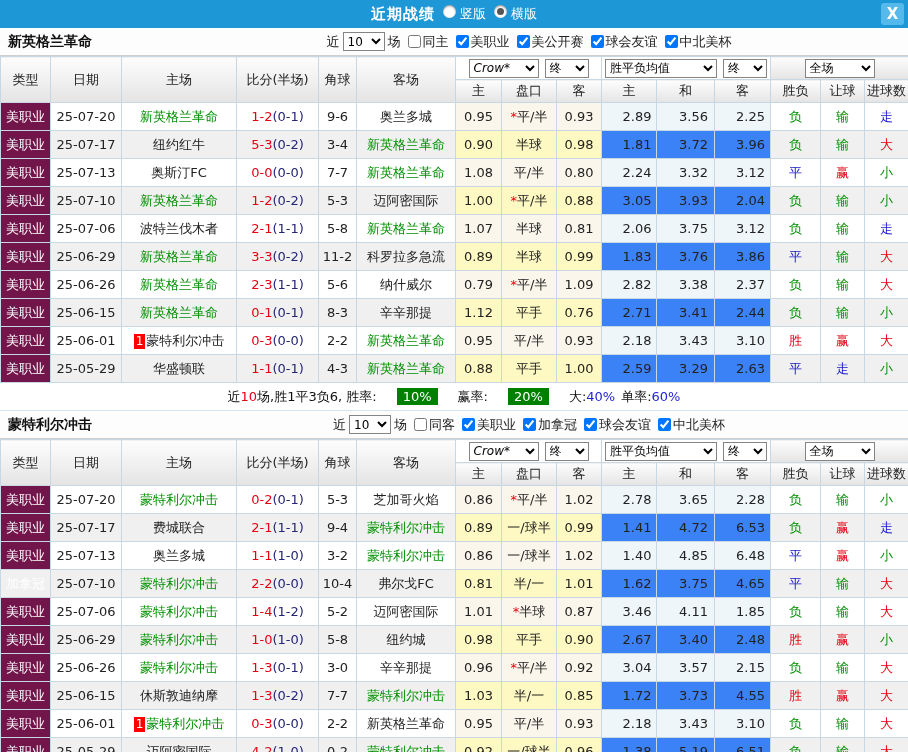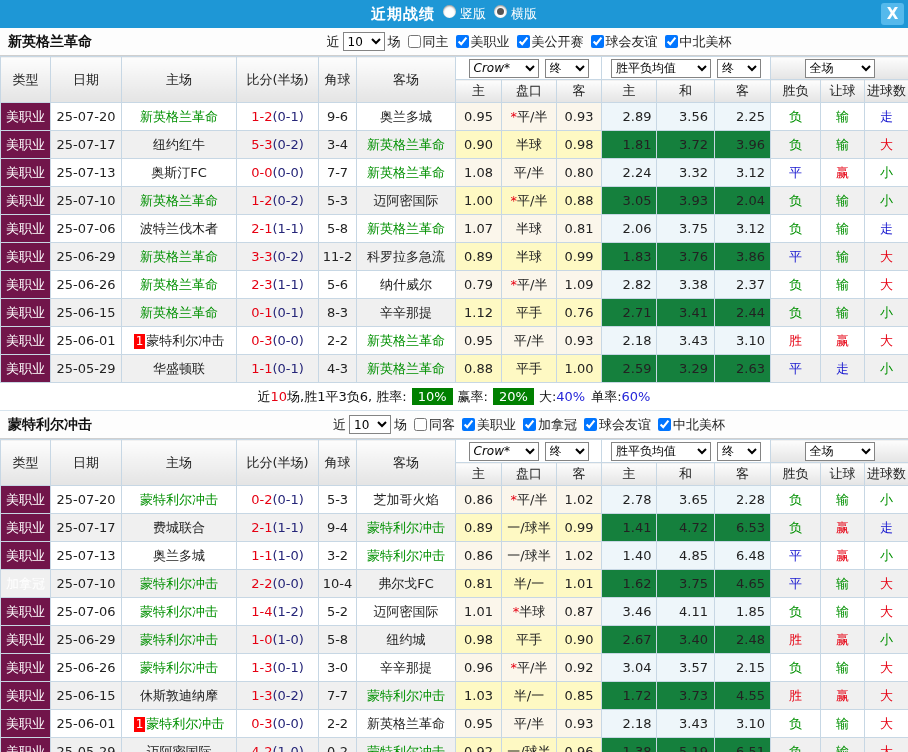--- a/index.html
+++ b/index.html
@@ -12,46 +12,46 @@
   .radio-circle.checked::after{content:"";position:absolute;left:3px;top:3px;width:7px;height:7px;border-radius:50%;background:#555;}
   .close-btn{position:absolute;right:4px;top:3px;width:23px;height:22px;background:#55b9ec;border-radius:3px;color:#fff;font-size:15px;font-weight:bold;line-height:22px;text-align:center;cursor:pointer;}
   .filterbar{height:27px;display:flex;align-items:center;padding:0 8px;border-bottom:1px solid #cfcfcf;background:#fdfdfd;}
   .team-name{font-size:14px;font-weight:bold;color:#111;min-width:150px;}
   .filter-controls{flex:1;display:flex;align-items:center;justify-content:center;color:#222;}
   .filter-controls input[type=checkbox]{width:13px;height:13px;margin:0 2px 0 7px;vertical-align:-2px;}
   select{font-size:12px;font-family:inherit;border:1px solid #848484;background:#fff;height:19px;margin:0 3px;}
   .sel-near{width:42px;}
   .sel-provider{width:70px;font-style:italic;}
   .sel-final{width:44px;}
-  .sel-avg{width:100px;}
+  .sel-avg{width:112px;}
   .sel-scope{width:70px;}
   table{border-collapse:collapse;table-layout:fixed;width:908px;}
   th,td{border:1px solid #c7d7e4;text-align:center;font-size:13px;white-space:nowrap;overflow:hidden;padding:0;}
   thead th{background:linear-gradient(#fdfdfd,#e4e4e4);font-weight:normal;color:#222;height:22px;}
   thead th.grp-white{background:#fff;}
   tbody tr{height:28px;}
   tbody tr.even td{background:#f0f0f0;}
   tbody td.c-odds{background:#fbf6eb;}
   tbody tr.even td.c-odds{background:#fef9c3;}
   tbody td.c-avg{background:#eef6fa;padding-left:16px;}
-  tbody tr.even td.c-avg{background:#15803d;}
+  tbody tr.even td.c-avg{background:#3b82f6;}
   tbody td.c-type-mls{background:#71154a;color:#fff;}
   tbody tr.even td.c-type-mls{background:#71154a;}
   tbody td.c-type-can{background:#7c0d86;color:#fff;}
   .t-green{color:#009000;}
   .ft{color:#e60012;}
   .ht{color:#252578;}
   .res-red{color:#e60012;}
   .res-blue{color:#1616cf;}
   .res-green{color:#009000;}
   .star{color:#e60012;}
   .badge1{display:inline-block;background:#f00;color:#fff;font-size:12px;line-height:15px;padding:0 2px;margin-right:1px;}
   .summary{height:27px;display:flex;align-items:center;justify-content:center;font-size:13px;color:#111;background:#fff;border-bottom:1px solid #d7e4ee;}
   .summary .num-red{color:#e60012;}
-  .pct-badge{background:#008000;color:#fff;padding:1px 6px;margin:0 5px;}
+  .pct-badge{background:#008000;color:#fff;padding:1px 6px;margin:0 20px;}
   .pct-blue{color:#2525d8;}
   .sp{margin-left:6px;}
 </style>
 </head>
 <body>
 
 <div class="titlebar">
   <span class="title">近期战绩</span>
   <span class="radio-opt">
     <span class="radio-circle"></span>

